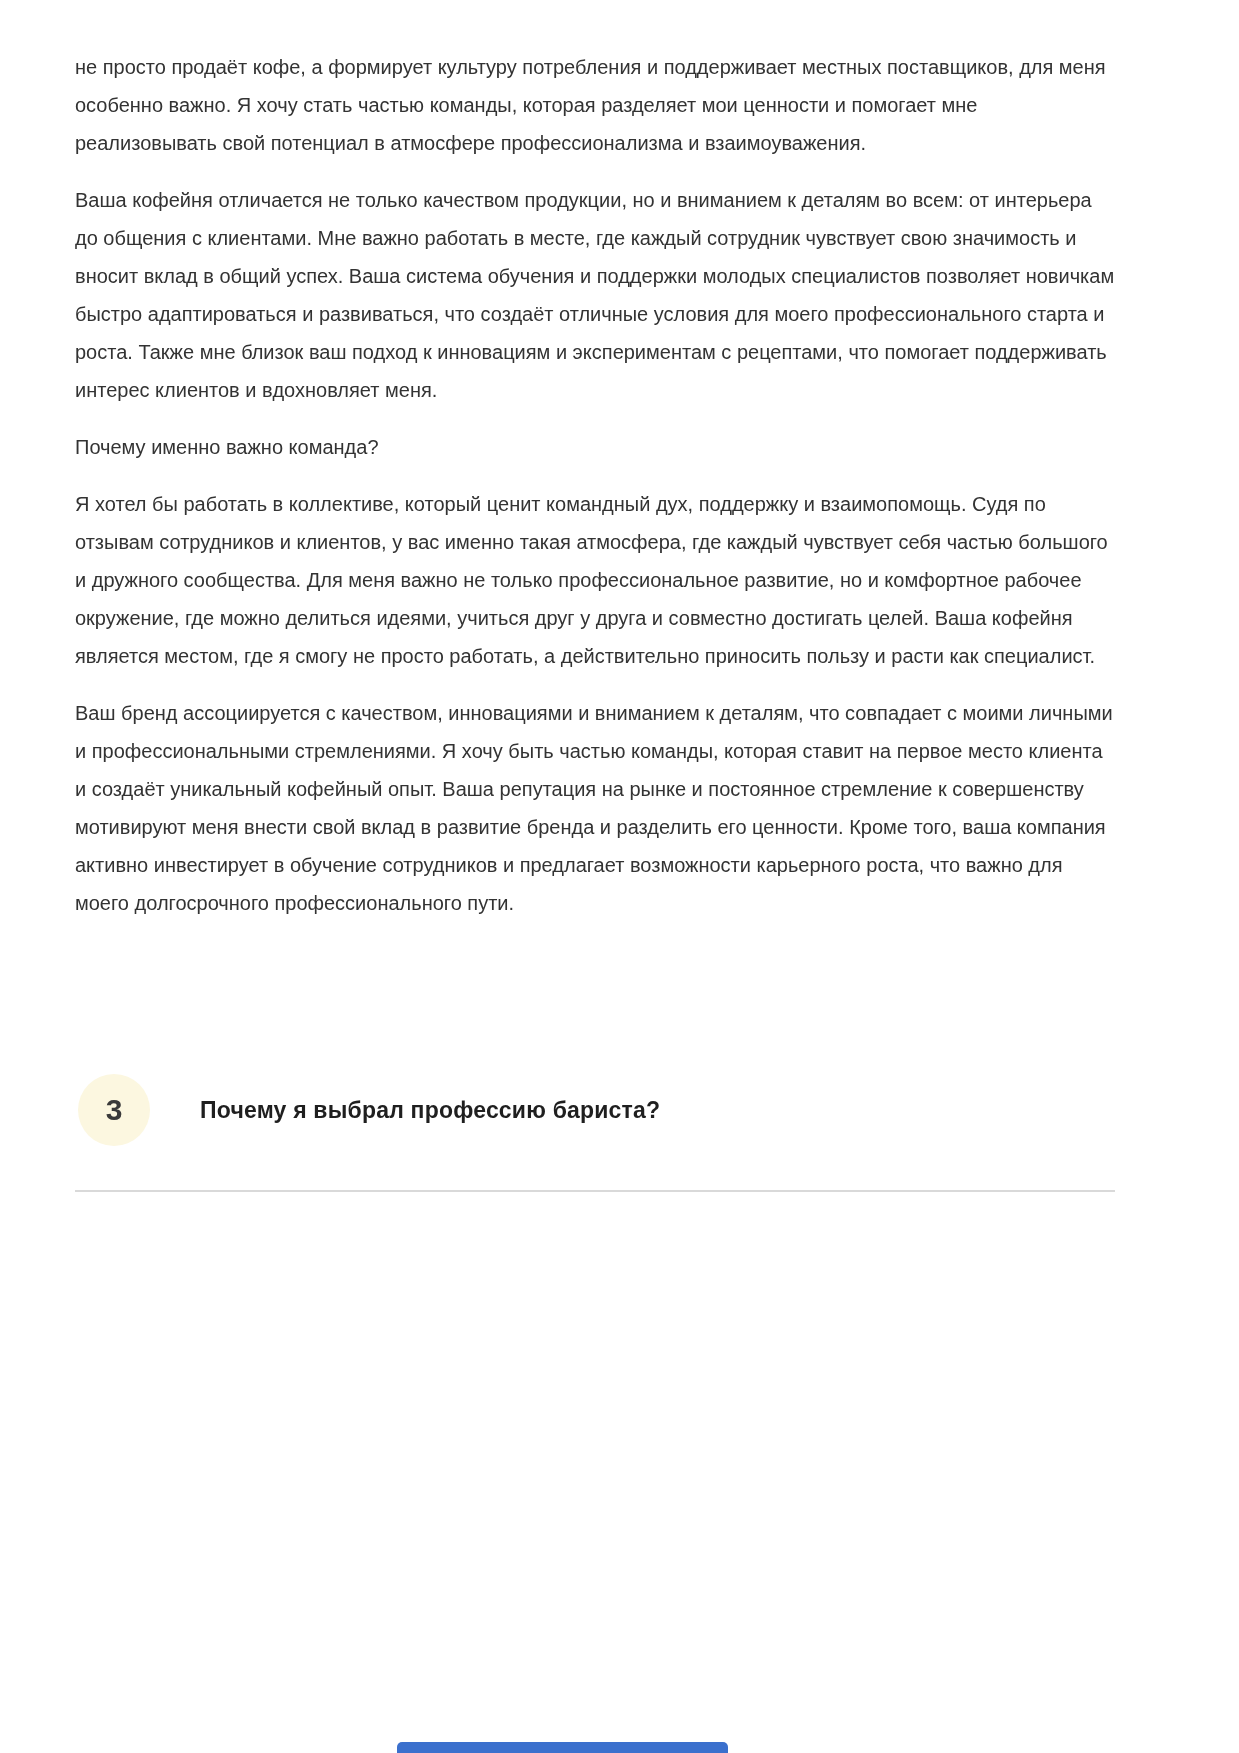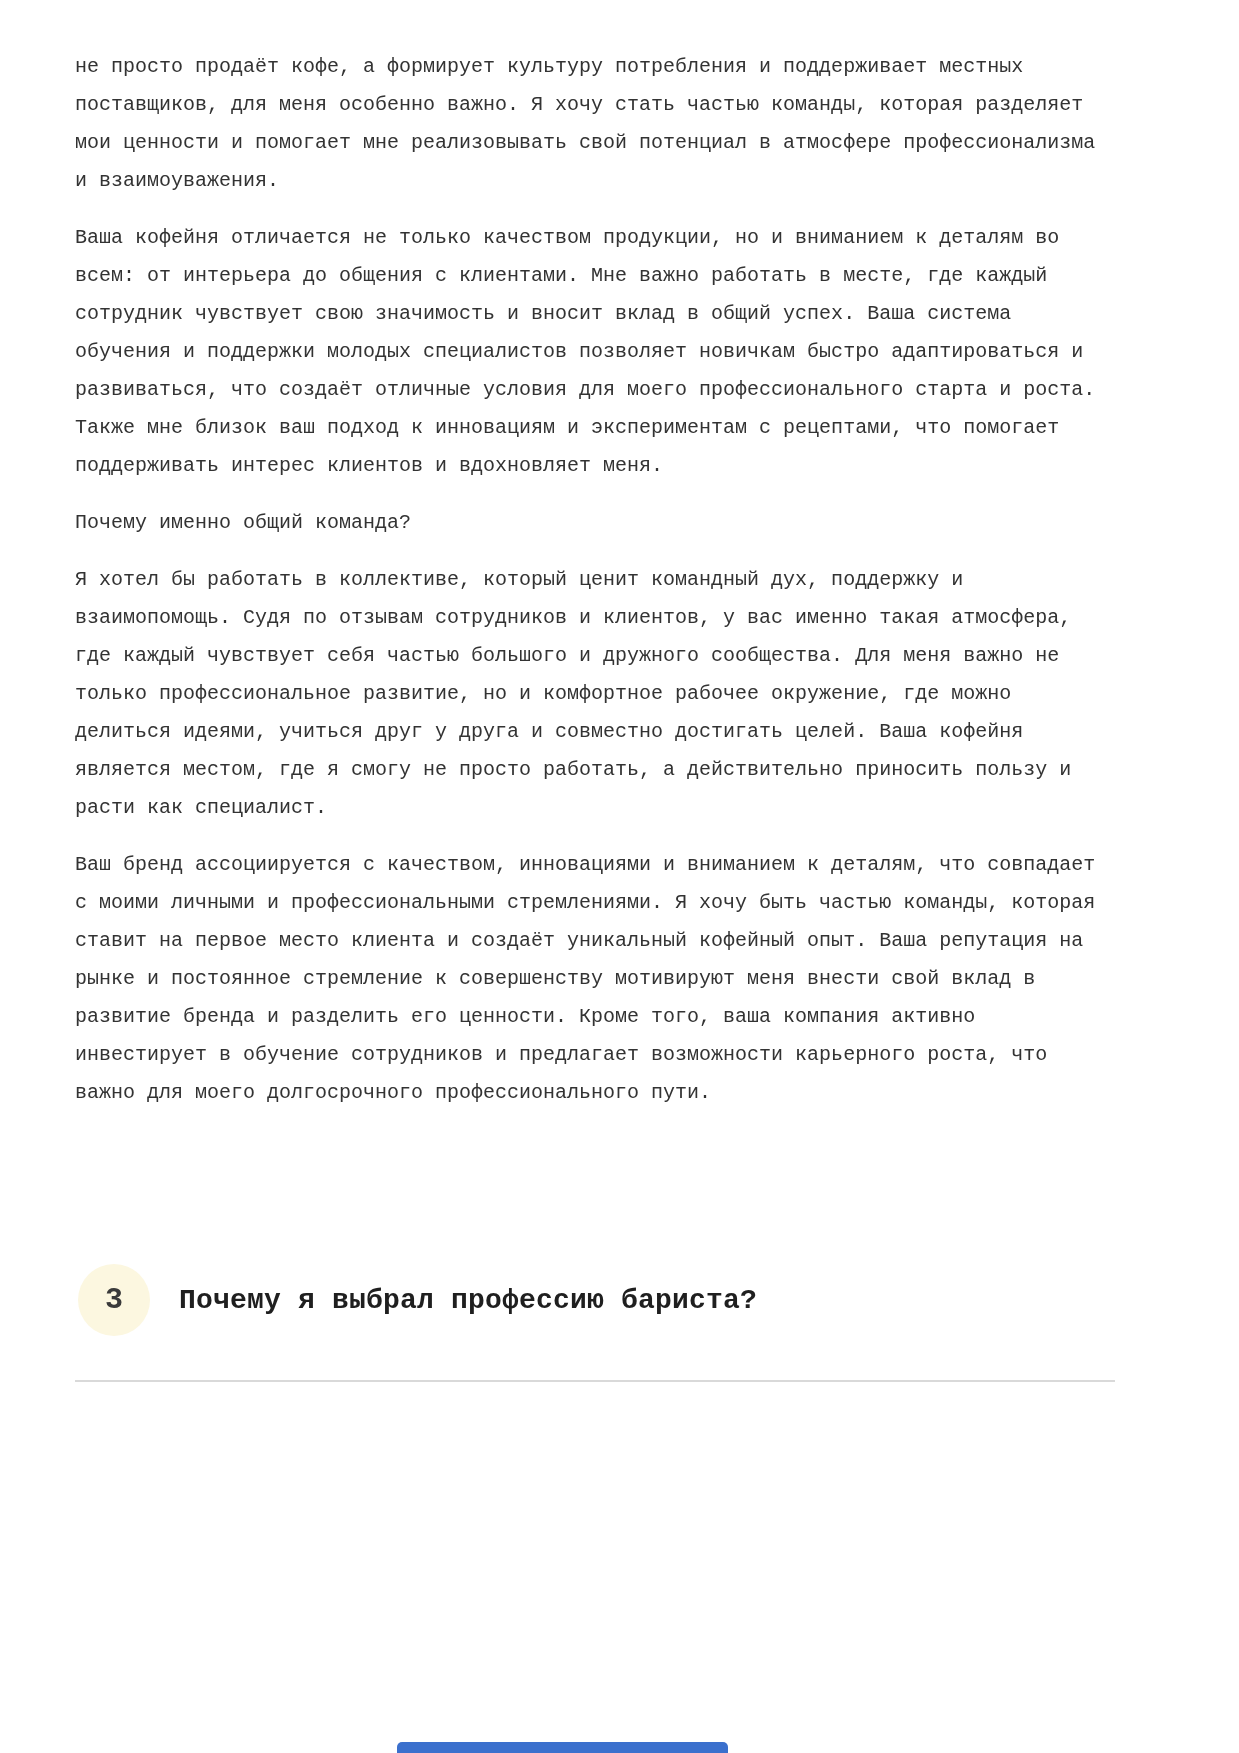--- a/index.html
+++ b/index.html
@@ -11,21 +11,20 @@
     font-family: "Liberation Sans", "DejaVu Sans", sans-serif;
     overflow: hidden;
     position: relative;
   }
 
   .page {
     position: relative;
     width: 1189px;
     height: 1753px;
     background: #ffffff;
-    font-family: Liberation Mono, monospace;
   }
 
   .content {
     padding: 48px 74px 0 75px;
   }
 
   .content p {
     font-size: 20px;
     line-height: 38px;
     color: #333333;
@@ -50,22 +49,22 @@
     flex-shrink: 0;
   }
 
   .badge span {
     font-size: 30px;
     font-weight: 700;
     color: #3a3a3a;
   }
 
   .section-title {
-    margin-left: 29px;
-    font-size: 28px;
+    margin-left: 50px;
+    font-size: 23px;
     font-weight: 700;
     color: #1f1f1f;
     letter-spacing: 0.2px;
   }
 
   .divider {
     border: none;
     border-top: 2px solid #d9d9d9;
     margin: 44px 74px 0 75px;
   }
@@ -82,21 +81,21 @@
   }
 </style>
 </head>
 <body>
 
 <div class="page">
 
   <div class="content">
     <p>не просто продаёт кофе, а формирует культуру потребления и поддерживает местных поставщиков, для меня особенно важно. Я хочу стать частью команды, которая разделяет мои ценности и помогает мне реализовывать свой потенциал в атмосфере профессионализма и взаимоуважения.</p>
     <p>Ваша кофейня отличается не только качеством продукции, но и вниманием к деталям во всем: от интерьера до общения с клиентами. Мне важно работать в месте, где каждый сотрудник чувствует свою значимость и вносит вклад в общий успех. Ваша система обучения и поддержки молодых специалистов позволяет новичкам быстро адаптироваться и развиваться, что создаёт отличные условия для моего профессионального старта и роста. Также мне близок ваш подход к инновациям и экспериментам с рецептами, что помогает поддерживать интерес клиентов и вдохновляет меня.</p>
-    <p>Почему именно общий команда?</p>
+    <p>Почему именно важно команда?</p>
     <p>Я хотел бы работать в коллективе, который ценит командный дух, поддержку и взаимопомощь. Судя по отзывам сотрудников и клиентов, у вас именно такая атмосфера, где каждый чувствует себя частью большого и дружного сообщества. Для меня важно не только профессиональное развитие, но и комфортное рабочее окружение, где можно делиться идеями, учиться друг у друга и совместно достигать целей. Ваша кофейня является местом, где я смогу не просто работать, а действительно приносить пользу и расти как специалист.</p>
     <p>Ваш бренд ассоциируется с качеством, инновациями и вниманием к деталям, что совпадает с моими личными и профессиональными стремлениями. Я хочу быть частью команды, которая ставит на первое место клиента и создаёт уникальный кофейный опыт. Ваша репутация на рынке и постоянное стремление к совершенству мотивируют меня внести свой вклад в развитие бренда и разделить его ценности. Кроме того, ваша компания активно инвестирует в обучение сотрудников и предлагает возможности карьерного роста, что важно для моего долгосрочного профессионального пути.</p>
   </div>
 
   <div class="section-header">
     <div class="badge">
       <span>3</span>
     </div>
     <h2 class="section-title">Почему я выбрал профессию бариста?</h2>
   </div>

